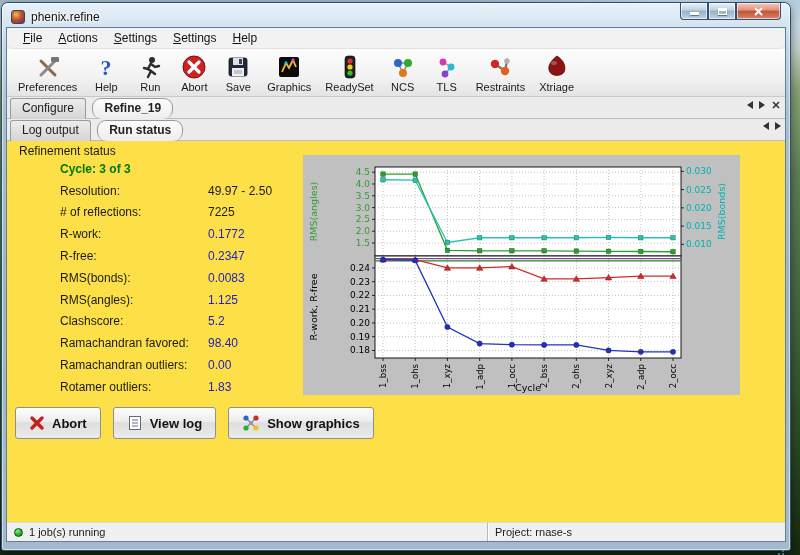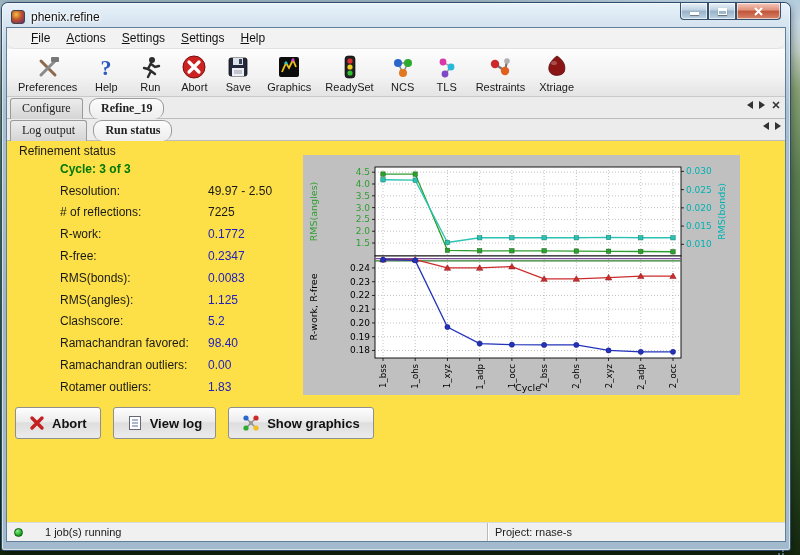--- a/index.html
+++ b/index.html
@@ -28,38 +28,38 @@
     box-shadow:inset 0 0 0 1px rgba(255,255,255,.6); }
   .win-btn.min { border-radius:0 0 0 4px; }
   .win-btn.close { width:45px; border-radius:0 0 4px 0;
     background:linear-gradient(180deg,#f6c8bc 0%,#e0907a 45%,#c05438 50%,#d8836a 100%); }
   .glyph-min { width:9px; height:3px; background:#fff; box-shadow:0 1px 1px rgba(0,0,0,.4); margin-top:5px; }
   .glyph-max { width:9px; height:7px; border:1px solid #fff; border-top:3px solid #fff; box-shadow:0 1px 1px rgba(0,0,0,.4); }
 
   .client { position:absolute; left:4px; top:24px; right:4px; bottom:8px; background:#f0f0f0; border:1px solid #5f7f9b; overflow:hidden; }
 
   
-  .menubar { position:absolute; left:0; top:0; right:0; height:21px; background:#f2f2f2; border-bottom:1px solid #e2e2e2; display:flex; align-items:center; padding-left:16px;border-radius:8px; }
+  .menubar { position:absolute; left:0; top:0; right:0; height:21px; background:#f2f2f2; border-bottom:1px solid #e2e2e2; display:flex; align-items:center; padding-left:8px;border-radius:8px; }
   .menu-item { display:inline-block; font-size:12px; color:#111; padding:3px 8px; cursor:default; }
   .menu-item::first-letter { text-decoration:underline; }
 
   .toolbar { position:absolute; left:0; top:21px; right:0; height:48px;
     background:linear-gradient(180deg,#fdfdfd 0%,#f2f2f2 60%,#e4e4e4 100%); border-bottom:1px solid #c9c9c9;
     display:flex; align-items:center; padding-left:4px; }
   .tool { display:flex; flex-direction:column; align-items:center; justify-content:center; min-width:44px; padding:2px 7px 1px; height:46px; border-radius:3px; }
   .tool-icon { width:26px; height:26px; display:block; }
   .tool-label { font-size:11px; color:#1a1a1a; margin-top:1px; white-space:nowrap; }
 
   
   .tabrow { position:absolute; left:0; right:0; height:22px; background:#ececec; border-bottom:1px solid #bcbcbc; padding-left:2px; }
   .tabrow1 { top:69px; }
   .tabrow2 { top:91px; }
   .tab { display:inline-block; height:21px; line-height:19px; padding:0 11px; font-size:12px; color:#222;
     border:1px solid #9a9a9a; border-bottom:none; border-radius:3px 3px 0 0; margin:1px 1px 0 1px; vertical-align:bottom;
-    background:linear-gradient(180deg,#ececec 0%,#d5d5d5 100%);font-family:Liberation Serif, serif; }
+    background:linear-gradient(180deg,#ececec 0%,#d5d5d5 100%); }
   .tab.active { background:linear-gradient(180deg,#fcfcfc 0%,#ededed 100%); font-weight:bold;border-radius:9px; }
   .tab-nav { position:absolute; right:4px; top:3px; display:flex; gap:6px; align-items:center; }
   .tri { width:0; height:0; border-top:4px solid transparent; border-bottom:4px solid transparent; display:inline-block; }
   .tri-left  { border-right:6px solid #333; }
   .tri-right { border-left:6px solid #333; }
 
   
   .content { position:absolute; left:0; top:113px; right:0; bottom:19px; background:#fde047; }
   .heading { position:absolute; left:12px; top:3px; font-size:12px; color:#1a1a1a; }
   .rows { position:absolute; left:5px; top:17px; width:285px;margin-left:48px; }
@@ -72,21 +72,21 @@
   #figure-svg text { font-family:"DejaVu Sans",sans-serif; }
 
   .btnrow { position:absolute; left:8px; top:266px; display:flex; gap:12px; }
   .act { display:flex; align-items:center; gap:7px; height:32px; padding:0 13px; font-weight:bold; font-size:13px; color:#111;
     font-family:"Liberation Sans",sans-serif;
     background:linear-gradient(180deg,#fefefe 0%,#ececec 45%,#dedede 50%,#ebebeb 100%);
     border:1px solid #8f8f8f; border-radius:3px; box-shadow:inset 0 1px 0 #fff; }
 
   
   .statusbar { position:absolute; left:0; right:0; bottom:0; height:19px; background:#f0f0f0; border-top:1px solid #dadada; display:flex; }
-  .sb-pane { display:flex; align-items:center; gap:22px; font-size:11px; color:#1a1a1a; padding:0 7px; }
+  .sb-pane { display:flex; align-items:center; gap:6px; font-size:11px; color:#1a1a1a; padding:0 7px; }
   .sb-pane.left { width:481px; border-right:1px solid #b8b8b8; box-shadow:1px 0 0 #fff; }
   .sb-pane.right { flex:1; }
   .sb-dot { width:9px; height:9px; border-radius:50%; background:radial-gradient(circle at 35% 30%, #90ee90 0%, #22aa22 60%, #117711 100%); border:1px solid #0a5a0a; }
 
   .resize-grip { position:absolute; right:5px; bottom:1px; width:14px; height:7px; }
 </style>
 </head>
 <body>
 
 <div class="desktop"></div>

